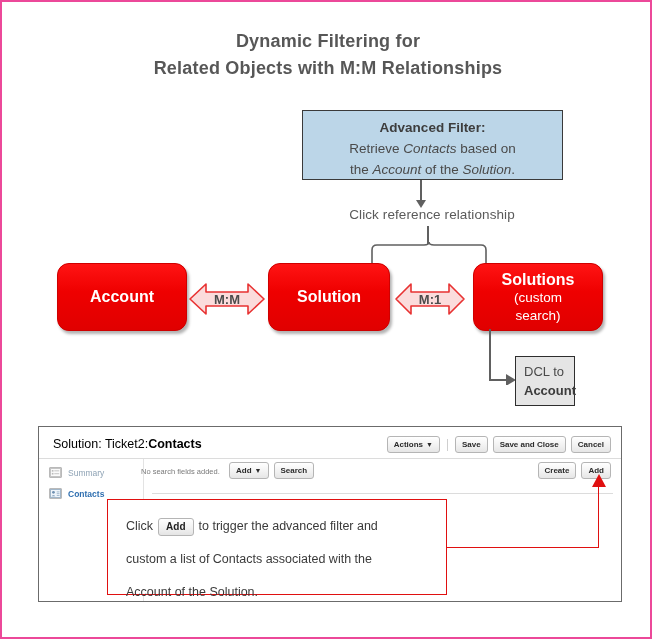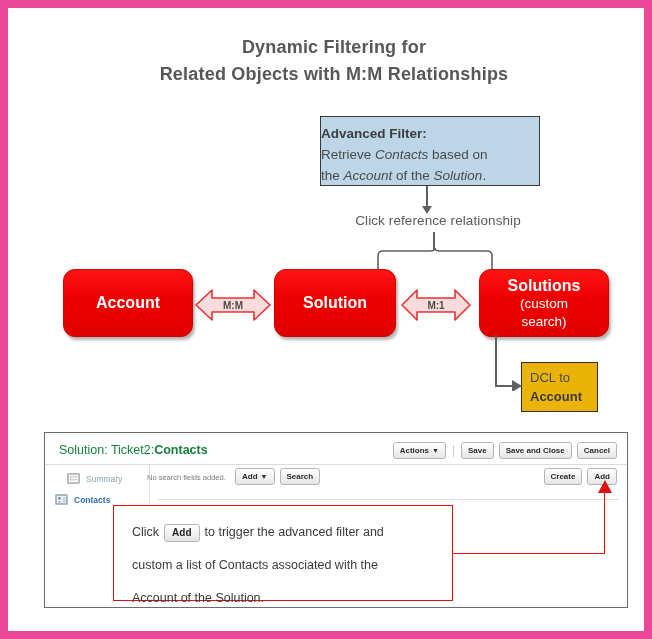--- a/index.html
+++ b/index.html
@@ -6,44 +6,44 @@
   body{
     width:652px;height:639px;
     background:#ffffff;
     font-family:"Liberation Sans", sans-serif;
     overflow:hidden;
   }
   #page{
     position:relative;
     width:652px;height:639px;
     box-sizing:border-box;
-    border:8px solid #ec4899;
+    border:2px solid #ec4899;
     background:#ffffff;
   }
 
   
   .title{
     position:absolute;left:0;top:26px;width:652px;
     text-align:center;
     font-size:18px;font-weight:bold;color:#575757;
     line-height:27px;
     letter-spacing:.2px;
   }
 
   
   .filter-box{
-    position:absolute;left:300px;top:108px;width:220px;height:70px;
+    position:absolute;left:300px;top:108px;width:261px;height:70px;
     box-sizing:border-box;
     background:#bcd6e8;
     border:1px solid #3a3a3a;
+    text-align:center;
     color:#4a4a4a;
     font-size:13.5px;
     line-height:21px;
     padding-top:6px;
-    margin-left:12px;
   }
   .filter-box .hd{font-weight:bold;color:#3d3d3d;}
   .filter-box i{font-style:italic;}
 
   
   .vline{position:absolute;background:#606060;}
   .arrow-down{
     position:absolute;width:0;height:0;
     border-left:5px solid transparent;
     border-right:5px solid transparent;
@@ -76,46 +76,46 @@
   #box-account{left:55px;top:261px;width:128px;height:66px;font-size:16px;}
   #box-contact{left:266px;top:261px;width:120px;height:66px;font-size:16px;}
   #box-solutions{left:471px;top:261px;width:128px;height:66px;font-size:16px;line-height:19px;}
   #box-solutions .sub{font-weight:normal;font-size:13.5px;line-height:18px;}
 
   
   .darrow{position:absolute;}
   .darrow .lbl{
     position:absolute;left:0;top:0;width:100%;height:100%;
     display:flex;align-items:center;justify-content:center;
-    font-size:10px;font-weight:bold;color:#4b4b4b;
+    font-size:13px;font-weight:bold;color:#4b4b4b;
   }
 
   
   .dcl-box{
-    position:absolute;left:513px;top:354px;width:77px;height:50px;
+    position:absolute;left:513px;top:354px;width:60px;height:50px;
     box-sizing:border-box;
     border:1px solid #2e2e2e;
-    background:#eab308;
+    background:#e5e5e5;
     font-size:13px;color:#4a4a4a;
     padding:5px 0 0 8px;
     line-height:19px;
   }
   .dcl-box .b{font-weight:bold;color:#3c3c3c;}
 
   
   .shot{
     position:absolute;left:36px;top:424px;width:584px;height:176px;
     box-sizing:border-box;
     border:1px solid #6b6b6b;
     background:#ffffff;
     overflow:hidden;
   }
   .shot-title{
     position:absolute;left:14px;top:10px;
-    font-size:12.5px;color:#15803d;
+    font-size:12.5px;color:#000000;
   }
   .shot-title .b{font-weight:bold;}
 
   .tb{
     position:absolute;top:9px;
     display:flex;align-items:center;gap:5px;
   }
   .btn{
     border:1px solid #b5b5b5;
     background-image:linear-gradient(to bottom,#ffffff 0%,#f2f2f2 55%,#e6e6e6 100%);
@@ -255,21 +255,21 @@
 
     <div class="hrule" style="left:0;top:31px;width:584px;"></div>
 
     <div class="tb" style="right:10px;top:35px;">
       <div class="btn">Create</div>
       <div class="btn">Add</div>
     </div>
 
     <div class="vrule" style="left:104px;top:32px;height:144px;"></div>
 
-    <div class="sidebar-item" style="top:40px;margin-left:12px;">
+    <div class="sidebar-item" style="top:40px;">
       <svg class="si-icon" viewBox="0 0 13 11">
         <rect x="0.5" y="0.5" width="12" height="10" fill="#fafafa" stroke="#b9b9b9"></rect>
         <rect x="2" y="2.5" width="2" height="2" fill="#b9b9b9"></rect>
         <rect x="5" y="2.8" width="6" height="1.3" fill="#c7c7c7"></rect>
         <rect x="2" y="6" width="2" height="2" fill="#b9b9b9"></rect>
         <rect x="5" y="6.3" width="6" height="1.3" fill="#c7c7c7"></rect>
       </svg>
       <span class="si-label muted">Summary</span>
     </div>
 

